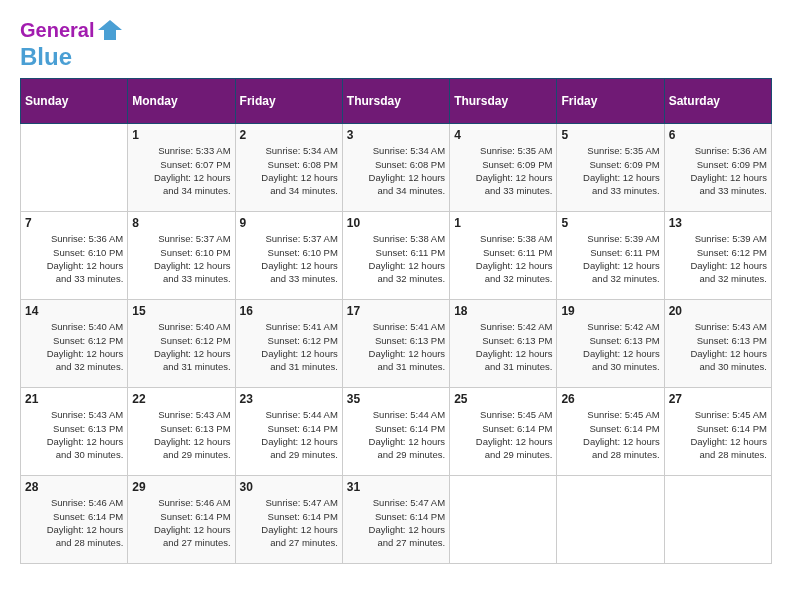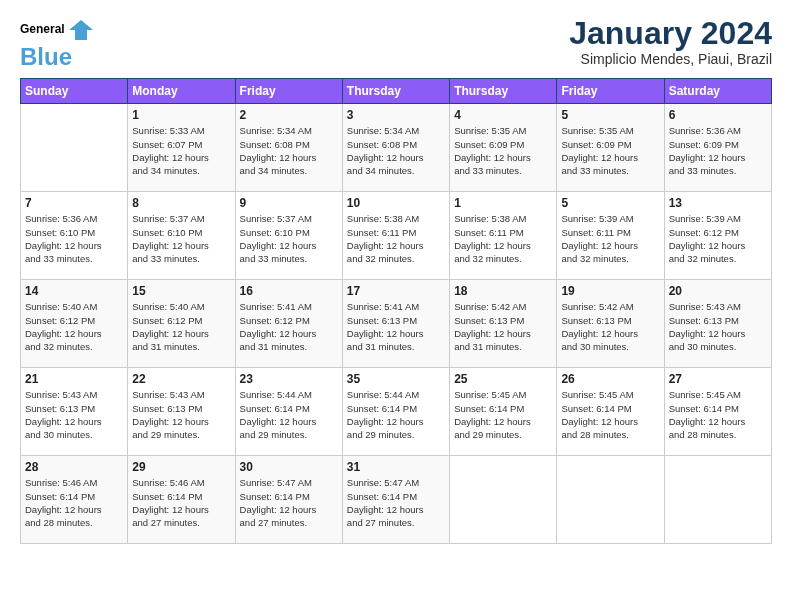--- a/index.html
+++ b/index.html
@@ -21,23 +21,23 @@
       align-items: flex-start;
       justify-content: space-between;
       margin-bottom: 8px;
     }
     .logo {
       display: flex;
       align-items: center;
       gap: 0px;
     }
     .logo-text {
-      font-size: 12px;
+      font-size: 20px;
       font-weight: bold;
-      color: #000000;
+      color: #a21caf;
       line-height: 1.1;
     }
     .logo-icon {
       width: 28px;
       height: 28px;
       margin-left: 2px;
     }
     .title-block {
       text-align: right;
     }
@@ -50,25 +50,25 @@
     .subtitle {
       font-size: 14px;
       color: #333;
     }
     table {
       width: 100%;
       border-collapse: collapse;
       table-layout: fixed;
     }
     thead tr th {
-      background: #8b5cf6;
+      background: #701a75;
       color: #fff;
       font-size: 12px;
       font-weight: bold;
-      padding: 5px 4px;
+      padding: 15px 4px;
       text-align: left;
       border: 1px solid #1a4a70;
     }
     tbody tr td {
       border: 1px solid #ccc;
       vertical-align: top;
       padding: 4px 4px;
       font-size: 10px;
       color: #222;
       min-height: 80px;
@@ -82,44 +82,41 @@
       font-size: 12px;
       font-weight: bold;
       color: #222;
       display: block;
       margin-bottom: 2px;
     }
     .day-info {
       font-size: 9.5px;
       line-height: 1.4;
       color: #333;
+      text-align: right;
     }
     .empty-cell {
       background: #fff !important;
     }
   </style>
 </head>
 <body>
 
 <div class="page">
   <div class="header">
     <div class="logo">
       <div>
         <div style="display:flex;align-items:center;">
           <span class="logo-text">General</span>
           <svg class="logo-icon" viewBox="0 0 28 28" xmlns="http://www.w3.org/2000/svg">
             <polygon points="14,4 26,14 20,14 20,24 8,24 8,14 2,14" fill="#4a9fd4"></polygon>
           </svg>
         </div>
         <span class="logo-text" style="color:#4a9fd4;font-size:24px;font-weight:bold;">Blue</span>
       </div>
-    </div>
-    <div class="title-block">
-      <div class="month-title">January 2024</div>
-      <div class="subtitle">Simplicio Mendes, Piaui, Brazil</div>
     </div>
   </div>
 
   <table>
     <thead>
       <tr>
         <th>Sunday</th>
         <th>Monday</th>
         <th>Friday</th>
         <th>Thursday</th>

